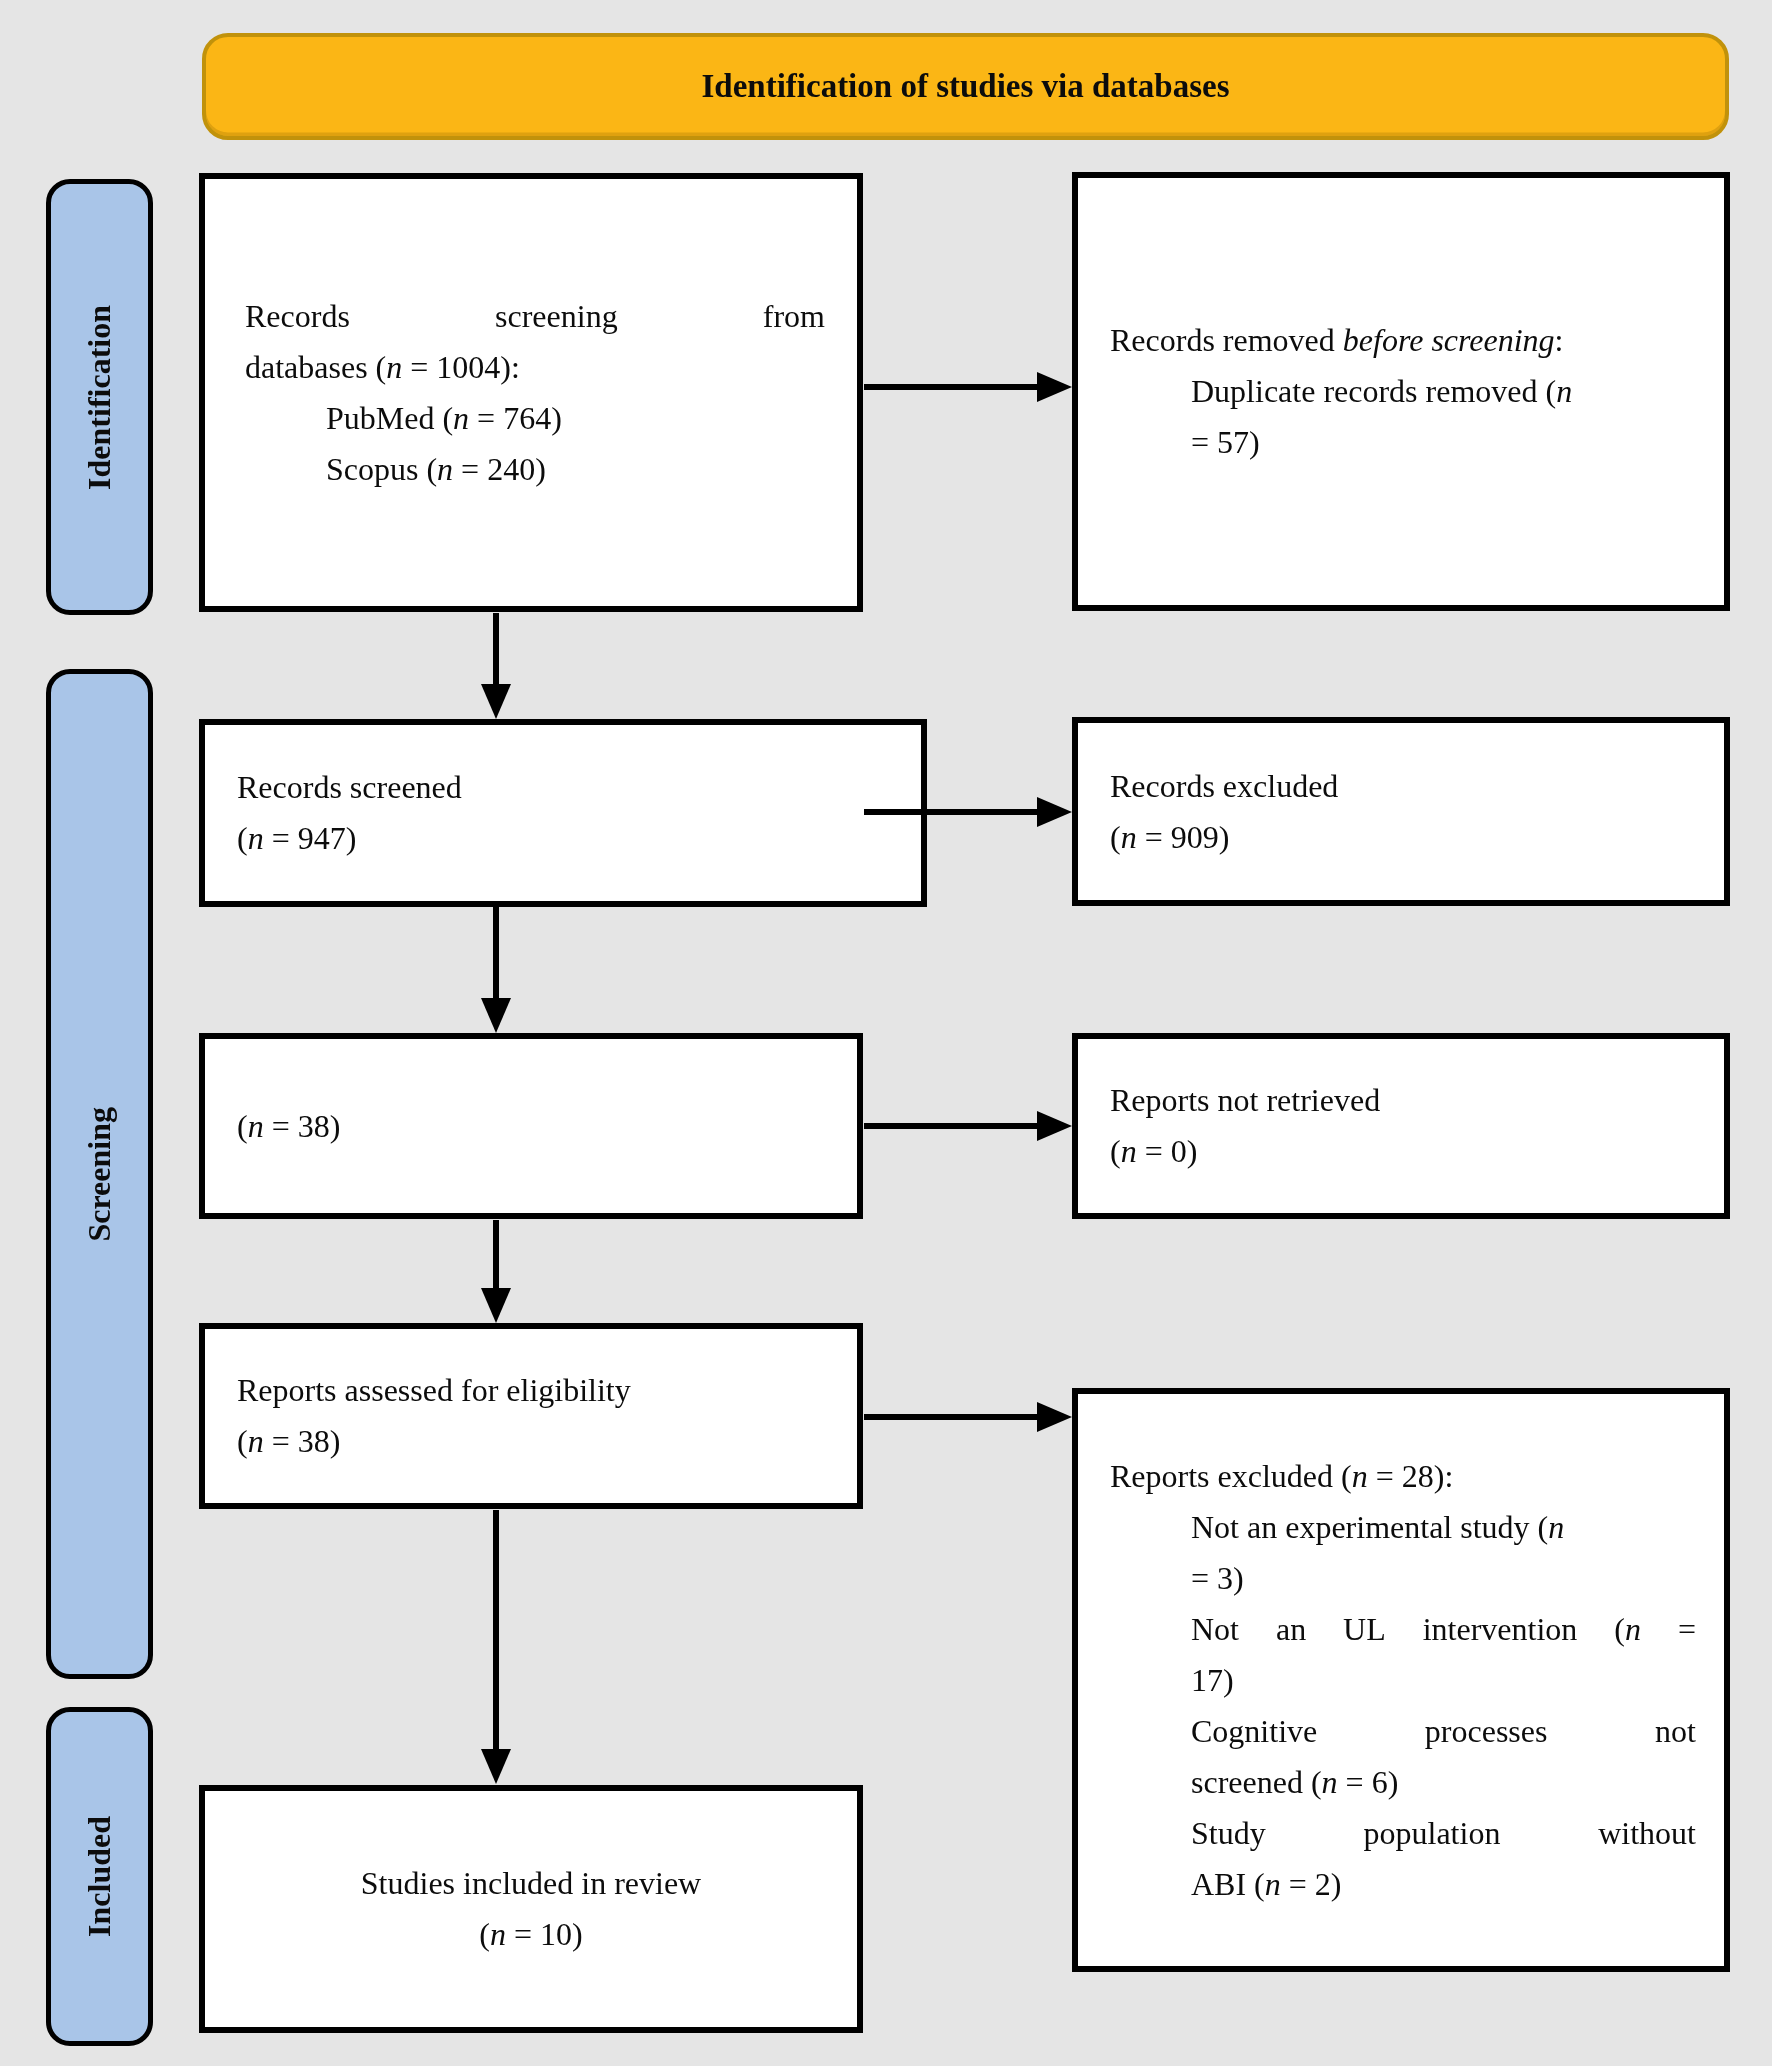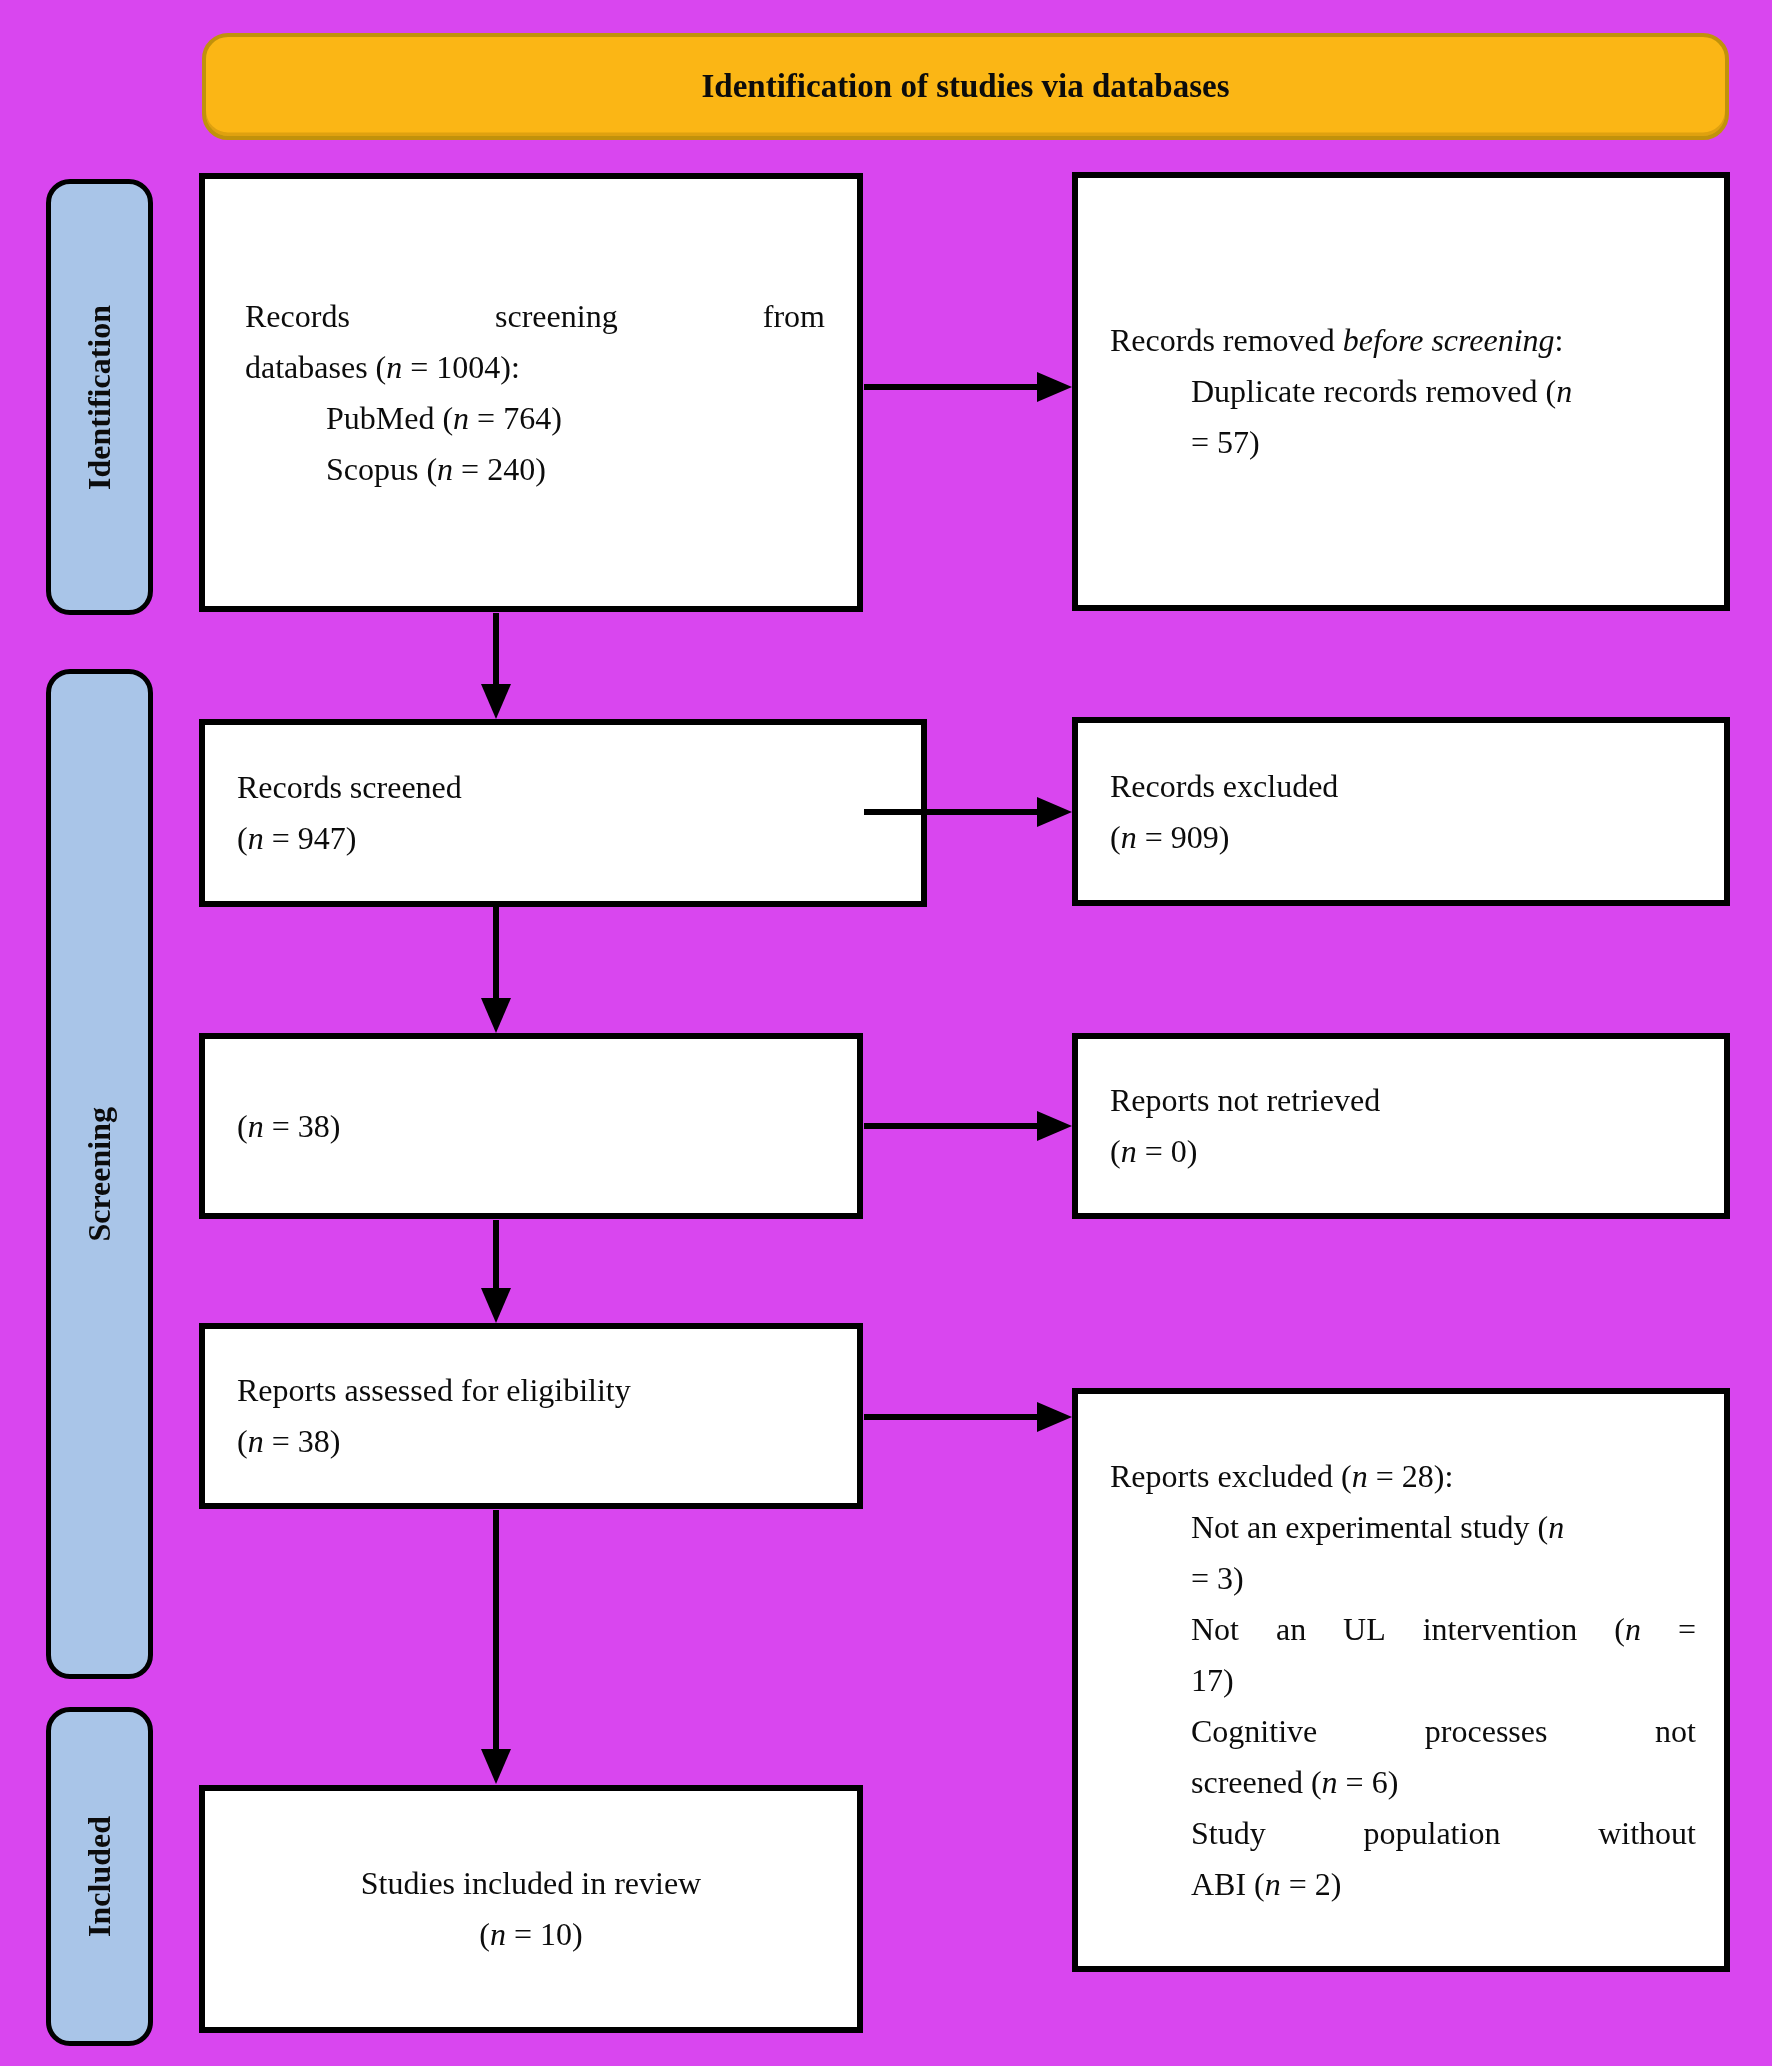--- a/index.html
+++ b/index.html
@@ -1,17 +1,17 @@
 <!DOCTYPE html>
 <html style="font-size:9.2px"><head>
 <meta charset="utf-8">
 <style>
   html,body{margin:0;padding:0;background:#ffffff;}
   .canvas{
-    position:relative;width:1773px;height:2066px;background:#d946ef;
+    position:relative;width:1773px;height:2066px;background:#e5e5e5;
     font-family:"Liberation Serif","DejaVu Serif",serif;color:#0c0c0c;overflow:hidden;
   }
   
   .banner{
     position:absolute;left:202px;top:33px;width:1527px;height:107px;
     background:#fbb615;border:4.6px solid #c1920b;border-radius:26px;
     display:flex;align-items:center;justify-content:center;box-sizing:border-box;
     box-shadow:inset 0 -3.5px 0 rgba(140,100,0,0.25);
   }
   .banner-title{font-size:33px;font-weight:bold;}

